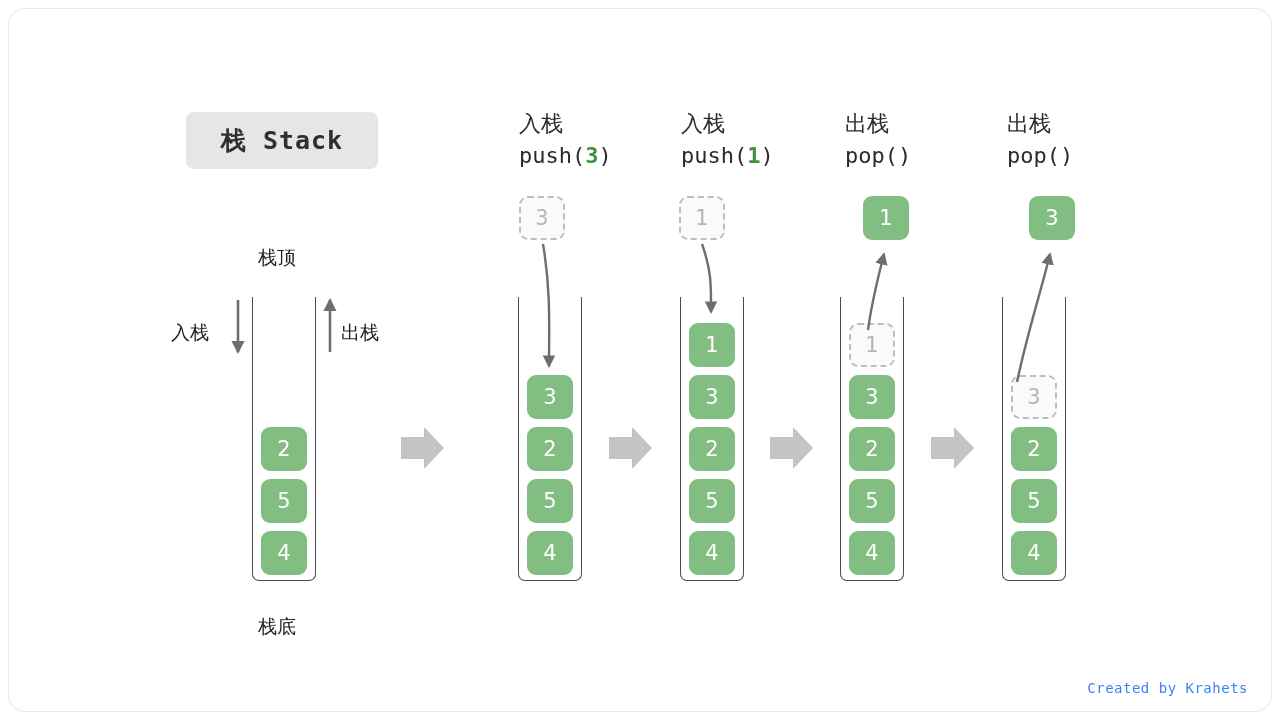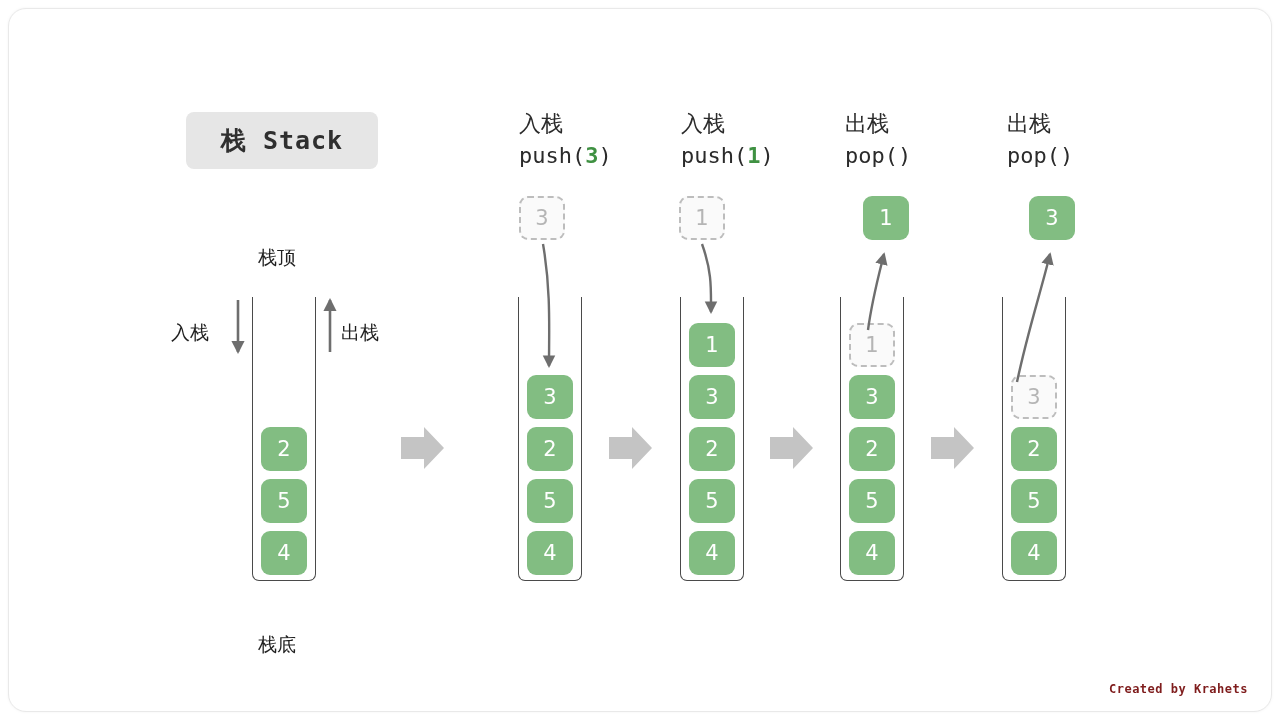--- a/index.html
+++ b/index.html
@@ -157,36 +157,35 @@
     height: 720px;
     pointer-events: none;
   }
 
   
   .footer {
     position: absolute;
     right: 32px;
     bottom: 24px;
     font-family: "DejaVu Sans Mono", "Liberation Mono", monospace;
-    font-size: 12px;
-    color: #7f1d1d;
+    font-size: 14px;
+    color: #3b82f6;
     letter-spacing: 0.5px;
-    font-weight: bold;
   }
 </style>
 </head>
 <body>
 
 <div id="canvas">
   <div class="card"></div>
 
   <div class="title-pill">栈 Stack</div>
 
   <div class="cn-label" style="left:258px; top:245px;">栈顶</div>
-  <div class="cn-label" style="left:258px; top:632px;">栈底</div>
+  <div class="cn-label" style="left:258px; top:614px;">栈底</div>
   <div class="cn-label" style="left:171px; top:320px;">入栈</div>
   <div class="cn-label" style="left:341px; top:320px;">出栈</div>
 
   <div class="stack" style="left:252px; top:297px; height:284px;">
     <div class="walls"></div>
     <div class="cells">
       <div class="cell">4</div>
       <div class="cell">5</div>
       <div class="cell">2</div>
     </div>

